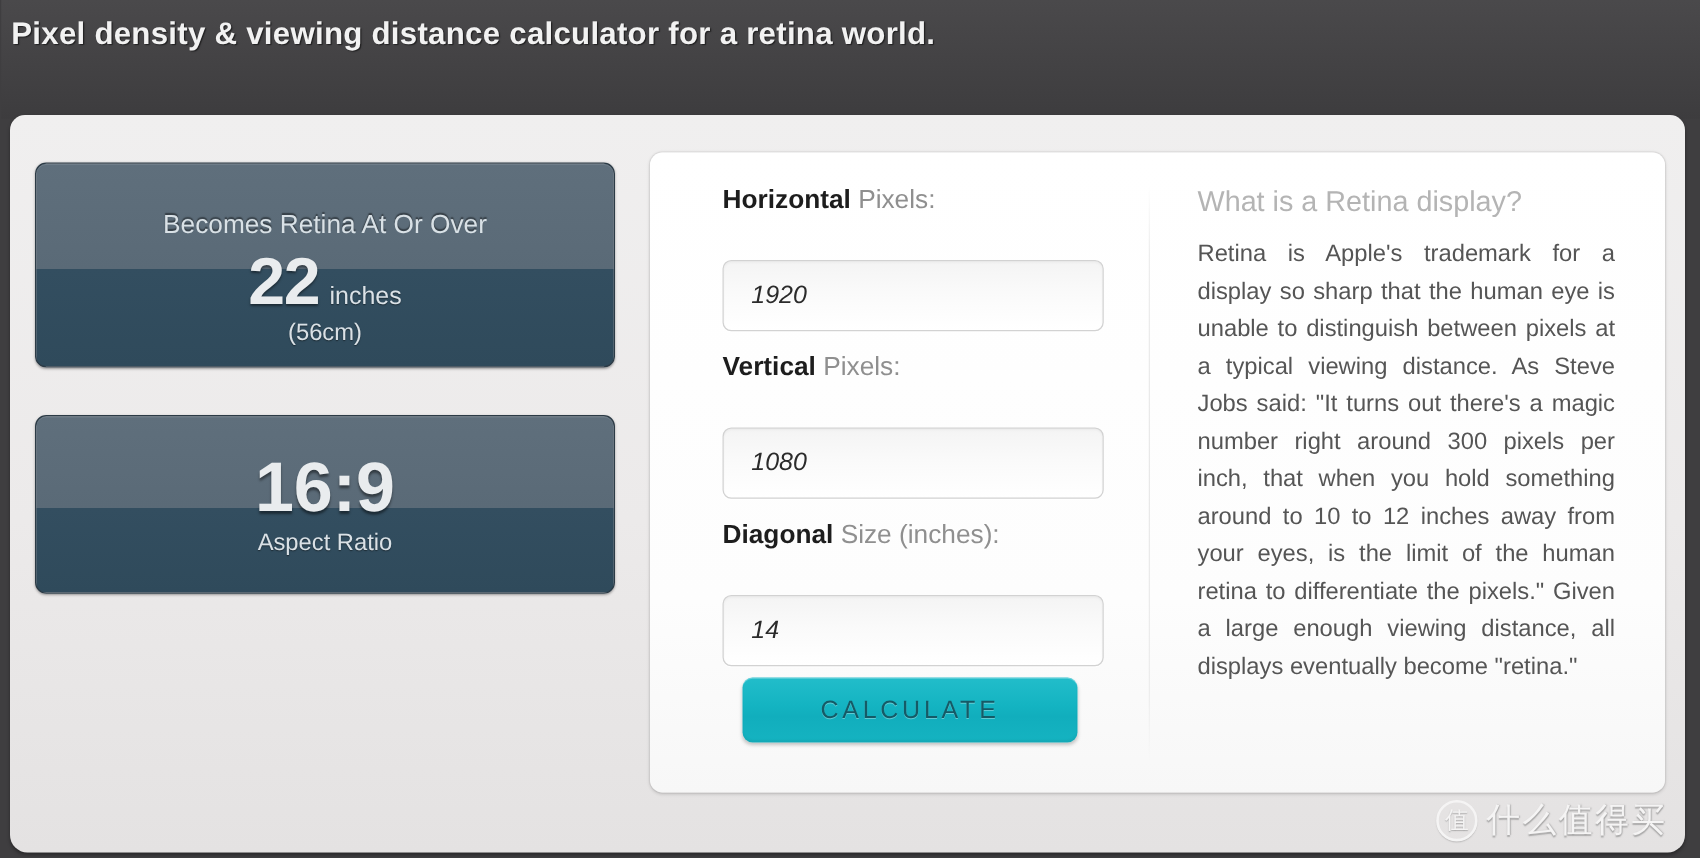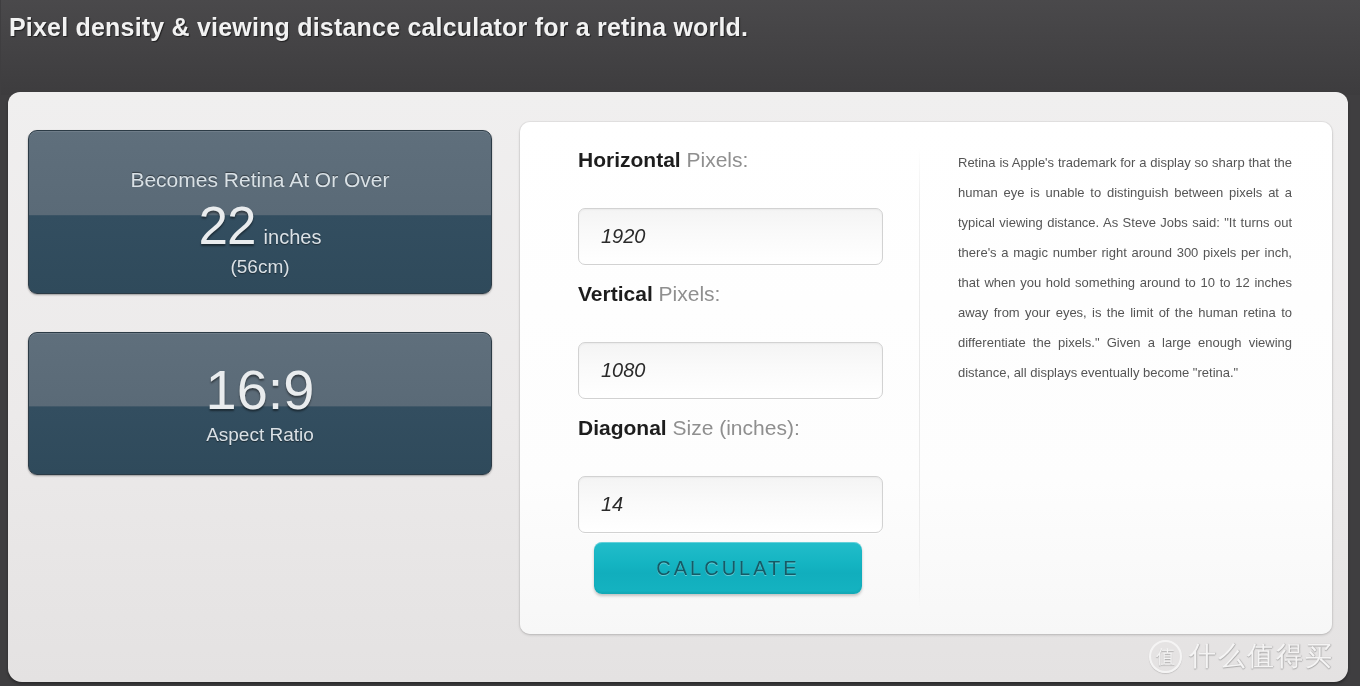--- a/index.html
+++ b/index.html
@@ -87,21 +87,21 @@
   }
 
   .big-row {
     display: flex;
     align-items: baseline;
     justify-content: center;
   }
 
   .big-value {
     font-size: 53px;
-    font-weight: normal;
+    font-weight: bold;
     color: #e9ecee;
     letter-spacing: -1px;
     text-shadow: 0 2px 2px rgba(0,0,0,0.45);
     line-height: 1.05;
   }
 
   .big-value.value-ppi { font-size: 52px; letter-spacing: 0px; }
   .big-value.value-aspect { font-size: 56px; letter-spacing: 0px; }
 
   .unit-inline {
@@ -237,21 +237,21 @@
   }
 
   #info-heading {
     font-size: 23px;
     color: #b4b4b4;
     margin-bottom: 14px;
     white-space: nowrap;
   }
 
   #info-body {
-    font-size: 13px;
+    font-size: 19px;
     line-height: 30px;
     color: #555555;
     text-align: justify;
     text-justify: inter-word;
   }
 
   
   #watermark {
     position: absolute;
     right: 14px;
@@ -323,20 +323,21 @@
       <div class="field-label"><span class="strong">Vertical</span><span> Pixels:</span></div>
       <input class="text-input" type="text" placeholder="1080" style="">
 
       <div class="field-label"><span class="strong">Diagonal</span><span> Size (inches):</span></div>
       <input class="text-input last" type="text" placeholder="14" style="">
 
       <button id="calculate-button">CALCULATE</button>
     </div>
 
     <div id="info-column">
+      <div id="info-heading">What is a Retina display?</div>
       <div id="info-body">Retina is Apple's trademark for a display so sharp that the human eye is unable to distinguish between pixels at a typical viewing distance. As Steve Jobs said: "It turns out there's a magic number right around 300 pixels per inch, that when you hold something around to 10 to 12 inches away from your eyes, is the limit of the human retina to differentiate the pixels." Given a large enough viewing distance, all displays eventually become "retina."</div>
     </div>
 
   </div>
 
   <div id="watermark">
     <div id="watermark-badge">值</div>
     <div id="watermark-text">什么值得买</div>
   </div>
 

